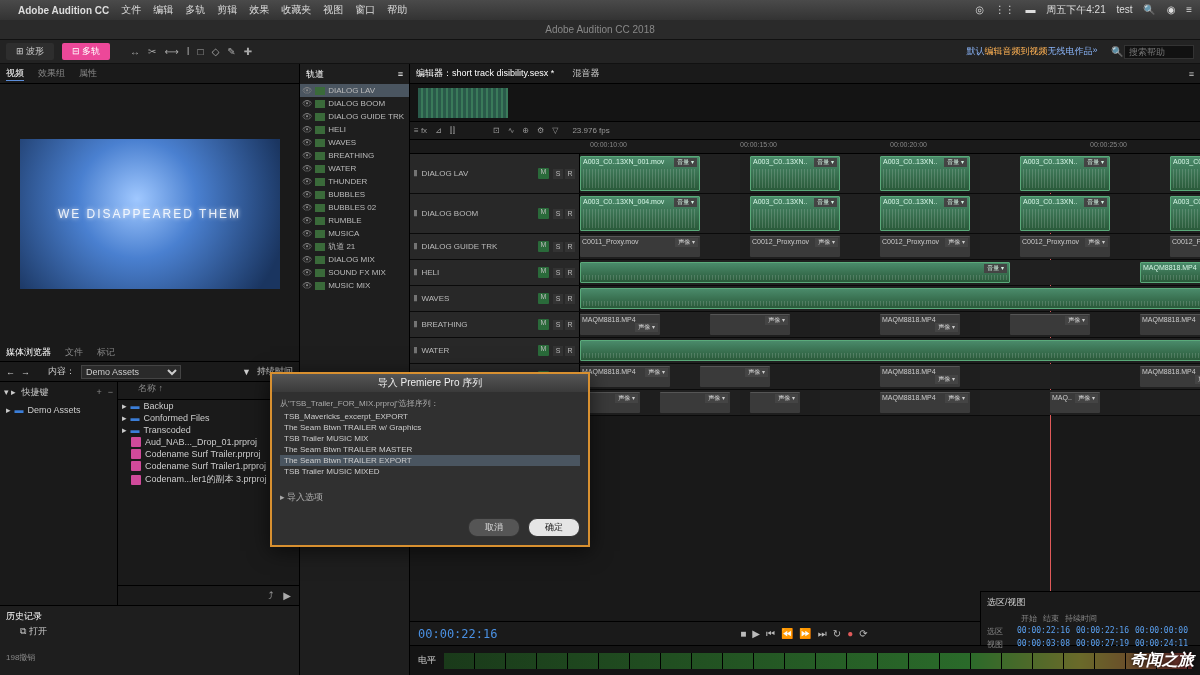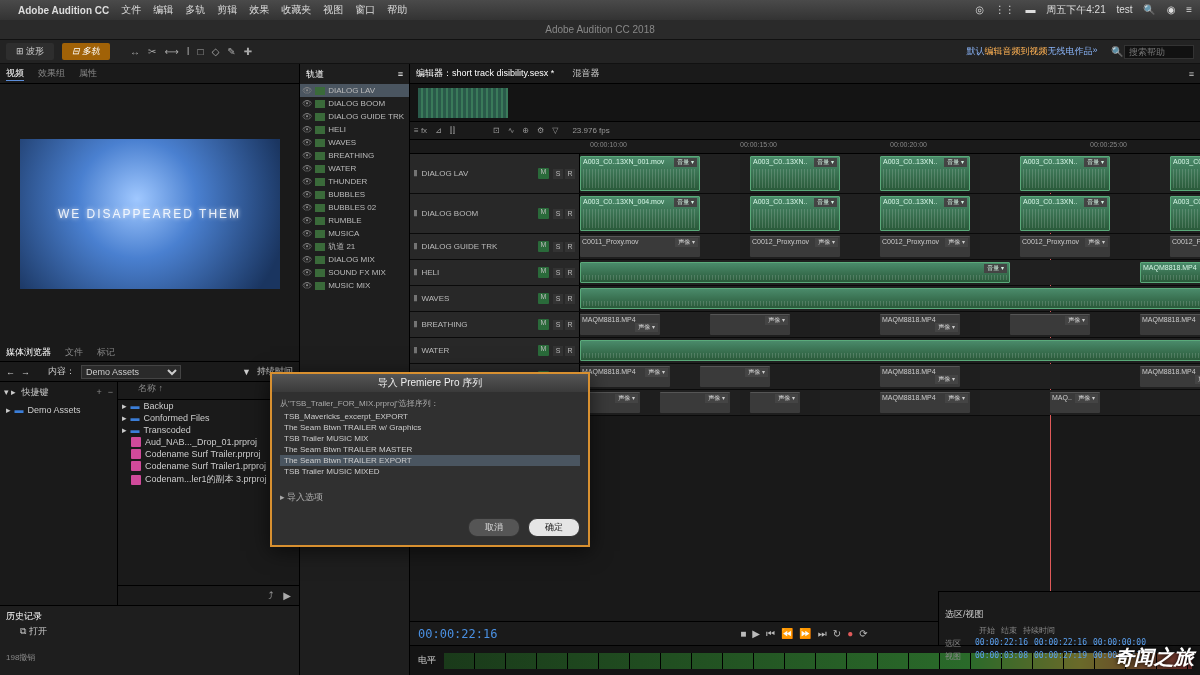--- a/index.html
+++ b/index.html
@@ -7,21 +7,21 @@
 .menubar { height:20px; background:linear-gradient(#4a4a4a,#333); display:flex; align-items:center; padding:0 8px; color:#ddd; }
 .menubar .apple { font-size:13px; margin-right:10px; }
 .menubar .appname { font-weight:bold; margin-right:12px; }
 .menubar .mitem { margin-right:12px; cursor:pointer; }
 .menubar .spacer { flex:1; }
 .menubar .right span { margin-left:8px; }
 .titlebar { height:20px; background:#2a2a2a; display:flex; align-items:center; justify-content:center; color:#888; border-bottom:1px solid #111; }
 .toolbar { height:24px; background:#232323; display:flex; align-items:center; padding:0 6px; border-bottom:1px solid #111; }
 .toolbar .tabs { display:flex; gap:8px; }
 .toolbar .tab { padding:2px 10px; background:#2e2e2e; border-radius:2px; font-size:9px; }
-.toolbar .tab.active { background:#a16207; color:#fff;font-style:italic; }
+.toolbar .tab.active { background:#ec4899; color:#fff; }
 .toolbar .tool-icons { display:flex; gap:8px; margin-left:20px; color:#aaa; }
 .toolbar .right-links { margin-left:auto; display:flex; color:#8ab4f8; font-size:9px; }
 .toolbar .right-links .act { color:#ffb254; }
 .toolbar .search { display:flex; align-items:center; margin-left:14px; color:#888; }
 .toolbar .search input { background:#111; border:1px solid #333; color:#aaa; font-size:9px; padding:1px 4px; width:70px; }
 .main { display:flex; height:calc(100% - 64px); }
 .left-col { width:300px; display:flex; flex-direction:column; border-right:1px solid #000; min-height:0; }
 .panel-tabs { height:20px; background:#1a1a1a; display:flex; align-items:center; padding:0 6px; gap:14px; font-size:9px; border-bottom:1px solid #000; }
 .panel-tabs .pt { color:#888; }
 .panel-tabs .pt.active { color:#fff; border-bottom:1px solid #5d8fdb; }
@@ -87,36 +87,36 @@
 .transport .tc { color:#4a90e2; font-size:12px; font-family:monospace; }
 .transport .spacer { flex:1; }
 .transport .btns { display:flex; gap:6px; color:#bbb; font-size:10px; }
 .transport .btns span { cursor:pointer; }
 .transport .rec { color:#e05a5a; }
 .transport .zoom-icons { display:flex; gap:6px; color:#999; }
 .levels { height:30px; background:#141414; display:flex; align-items:center; padding:0 8px; border-top:1px solid #000; }
 .levels .lbl { font-size:9px; margin-right:8px; }
 .levels .scale { flex:1; height:16px; background:linear-gradient(90deg,#1a3a1a,#2a6a2a 70%,#6a6a2a 85%,#6a2a2a); position:relative; }
 .levels .scale::after{ content:""; position:absolute; inset:0; background:repeating-linear-gradient(90deg,transparent 0 30px,#000 30px 31px); }
-.sel-panel { position:absolute; right:0; bottom:30px; width:262px; height:54px; background:#1a1a1a; border-left:1px solid #000; border-top:1px solid #000; padding:16px 6px; font-size:8px; }
+.sel-panel { position:absolute; right:0; bottom:30px; width:220px; height:54px; background:#1a1a1a; border-left:1px solid #000; border-top:1px solid #000; padding:4px 6px; font-size:8px; }
 .sel-panel .sp-head { font-size:9px; margin-bottom:4px; }
 .sel-panel .row2 { display:flex; gap:6px; margin-top:2px; color:#aaa; }
 .sel-panel .row2 .lbl2{ color:#888; }
 .sel-panel .val { color:#5aa0f0; font-family:monospace; }
 .dialog { position:absolute; left:270px; top:372px; width:320px; background:#303030; border:2px solid #d89030; box-shadow:0 4px 20px rgba(0,0,0,.6); z-index:50; }
 .dialog .d-title { height:18px; background:linear-gradient(#555,#3a3a3a); text-align:center; line-height:18px; font-size:10px; color:#eee; }
 .dialog .d-body { padding:6px 8px; font-size:9px; color:#ccc; }
 .dialog .d-from { font-size:8px; color:#aaa; margin-bottom:2px; }
 .dialog .d-list .item { padding:1px 4px; font-size:8px; }
 .dialog .d-list .item.sel { background:#4a5560; }
 .dialog .d-opt { margin-top:14px; color:#aaa; }
 .dialog .d-foot { display:flex; justify-content:flex-end; gap:8px; padding:8px; }
 .dialog button { background:#555; border:1px solid #333; border-radius:9px; color:#ddd; font-size:9px; padding:2px 16px; cursor:pointer; }
 .dialog button.primary { background:#e5e5e5; color:#222; }
-.watermark { position:absolute; right:6px; bottom:4px; color:#fff; font-size:20px; font-weight:bold; text-shadow:0 0 4px #000; z-index:60; font-style:italic; }
+.watermark { position:absolute; right:6px; bottom:4px; color:#fff; font-size:16px; font-weight:bold; text-shadow:0 0 4px #000; z-index:60; font-style:italic; }
 </style>
 </head>
 <body>
 
 <div class="menubar">
   <span class="apple"></span>
   <span class="appname">Adobe Audition CC</span>
   <span class="mitem">文件</span>
   <span class="mitem">编辑</span>
   <span class="mitem">多轨</span>

